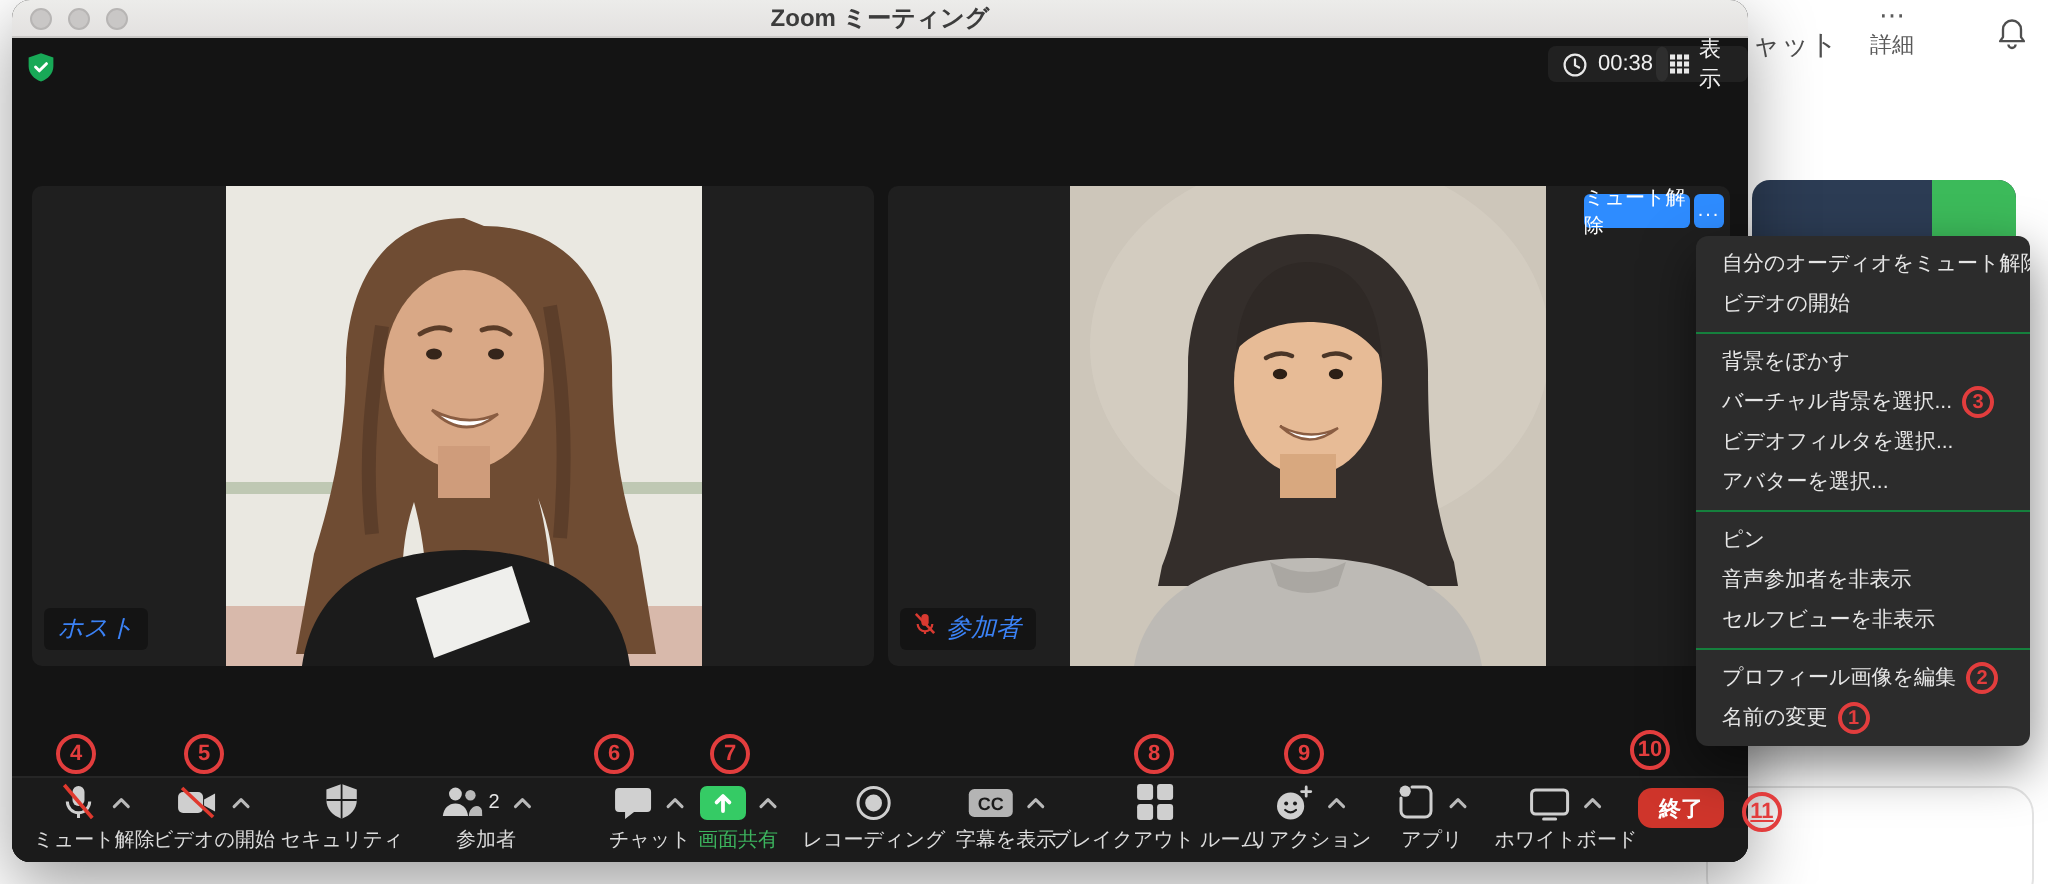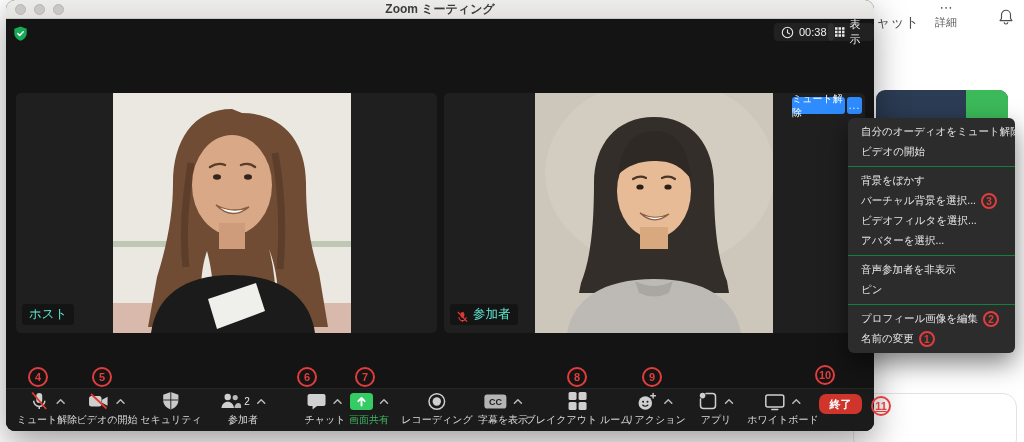--- a/index.html
+++ b/index.html
@@ -34,22 +34,22 @@
   .g-timer{left:768px;text-align:center;}
   .g-view{left:822px;}
 
   
   .tile{position:absolute;top:74px;width:421px;height:240px;background:#1f1f1f;border-radius:5px;overflow:hidden;}
   .tile-host{left:10px;}
   .tile-participant{left:438px;}
   .photo{position:absolute;top:0;height:240px;width:238px;}
   .tile-host .photo{left:97px;}
   .tile-participant .photo{left:91px;}
-  .tile-label{position:absolute;left:6px;bottom:8px;display:flex;align-items:flex-end;gap:5px;
-              background:rgba(0,0,0,.35);border-radius:3px;padding:2px 7px;color:#5eead4;font-size:12.5px;}
+  .tile-label{position:absolute;left:6px;bottom:8px;display:flex;align-items:flex-start;gap:5px;
+              background:rgba(0,0,0,.35);border-radius:3px;padding:2px 7px;color:#3b82f6;font-size:12.5px;font-style:italic;}
   .unmute-btn{position:absolute;left:348px;top:4px;width:53px;height:17px;background:#2e8cff;border-radius:3px;
               color:#fff;font-size:10px;display:flex;align-items:center;justify-content:center;}
   .more-btn{position:absolute;left:403px;top:4px;width:15px;height:17px;background:#2e8cff;border-radius:3px;
             color:#fff;font-size:10px;display:flex;align-items:center;justify-content:center;letter-spacing:1px;}
 
   
   .toolbar{position:absolute;left:0;right:0;bottom:0;height:43px;background:#1b1b1b;border-top:1px solid #262626;}
   .titem{position:absolute;top:372px;transform:translateX(-50%);text-align:center;cursor:default;}
   .irow{height:20px;display:flex;align-items:center;justify-content:center;gap:6px;}
   .tlbl{font-size:10px;color:#dcdcdc;margin-top:2px;white-space:nowrap;}
@@ -356,24 +356,27 @@
         </div>
         <div class="mitem">
           <span>ビデオフィルタを選択...</span>
         </div>
         <div class="mitem">
           <span>アバターを選択...</span>
         </div>
       </div>
       <div class="msection">
         <div class="mitem">
+          <span>ピン</span>
+        </div>
+        <div class="mitem">
           <span>音声参加者を非表示</span>
         </div>
         <div class="mitem">
-          <span>ピン</span>
+          <span>セルフビューを非表示</span>
         </div>
       </div>
       <div class="msection">
         <div class="mitem">
           <span>プロフィール画像を編集</span>
           <span class="mbadge">2</span>
         </div>
         <div class="mitem">
           <span>名前の変更</span>
           <span class="mbadge">1</span>

